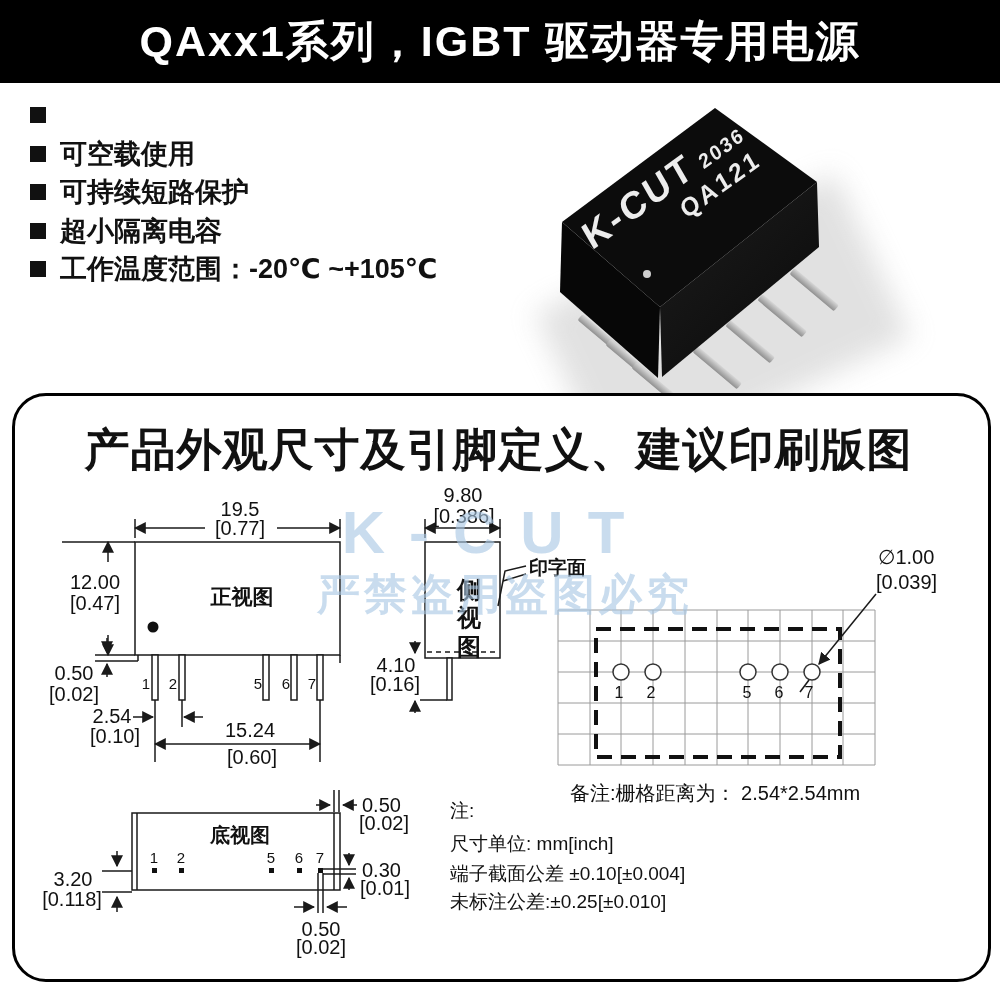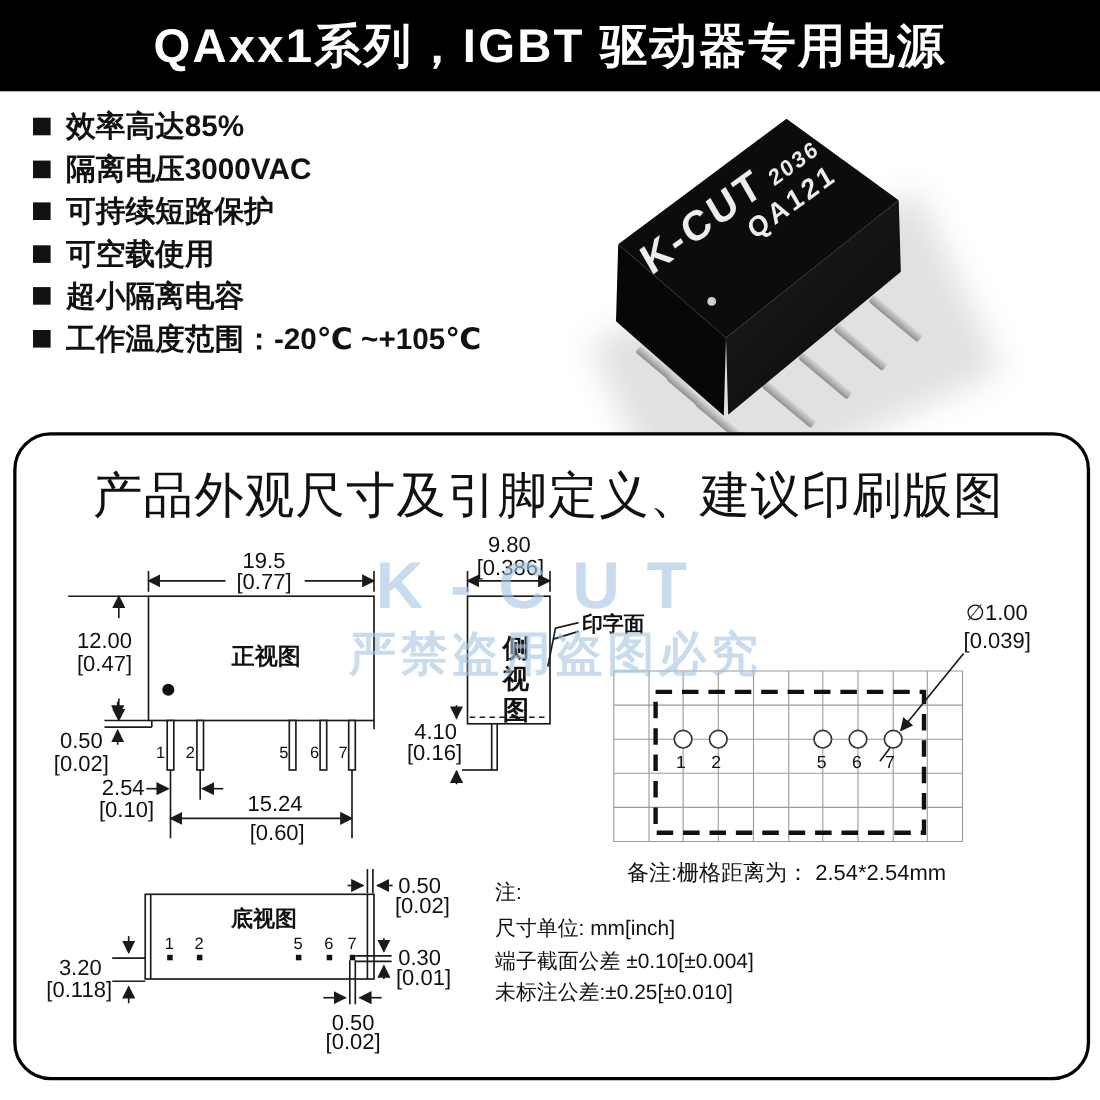--- a/index.html
+++ b/index.html
@@ -28,53 +28,48 @@
   .ptext .brand{font-size:37px;font-weight:700;letter-spacing:3px;}
   .ptext .batch{font-size:20px;font-weight:700;margin-left:8px;letter-spacing:2px;}
   .ptext .model{font-size:25px;font-weight:700;letter-spacing:3px;margin-left:98px;}
   .pdot{position:absolute;left:103px;top:185px;width:8px;height:8px;border-radius:50%;background:#cfcfcf;}
   .pin{position:absolute;width:58px;height:8px;border-radius:2px;
        background:linear-gradient(#d8d8d8,#8f8f8f);transform:rotate(40deg);transform-origin:left center;}
   
   .bigbox{position:absolute;left:12px;top:393px;width:973px;height:583px;background:#fff;
           border:3px solid #000;border-radius:34px;}
   .boxtitle{position:absolute;left:12px;top:420px;width:973px;text-align:center;
-            font-size:45px;font-weight:400;letter-spacing:1px;z-index:4;}
+            font-size:45px;font-weight:700;letter-spacing:1px;z-index:4;}
   
   .vlabel{position:absolute;left:457px;top:576px;width:22px;font-size:24px;font-weight:700;
           line-height:1.18;word-break:break-all;z-index:4;}
   .drawing{position:absolute;left:0;top:0;z-index:3;pointer-events:none;}
   
   .wm{position:absolute;z-index:6;color:#a9c8e4;opacity:.62;text-align:center;pointer-events:none;white-space:nowrap;}
   .wm1{left:285px;top:498px;width:420px;font-size:60px;font-weight:700;letter-spacing:24px;}
   .wm2{left:305px;top:566px;width:400px;font-size:43px;font-weight:700;letter-spacing:4px;font-family:Liberation Serif, serif;}
 </style>
 </head>
 <body>
 
 <div class="titlebar">
   <span>QAxx1系列，IGBT 驱动器专用电源</span>
 </div>
 
 <div class="features">
   <div class="feat">
       <span class="sq"></span>
-      <span class="txt">效率高达85%</span>
-    </div>
-  <div class="feat">
-      <span class="sq"></span>
-      <span class="txt">隔离电压3000VAC</span>
+    </div>
+  <div class="feat">
+      <span class="sq"></span>
+      <span class="txt">可空载使用</span>
     </div>
   <div class="feat">
       <span class="sq"></span>
       <span class="txt">可持续短路保护</span>
-    </div>
-  <div class="feat">
-      <span class="sq"></span>
-      <span class="txt">可空载使用</span>
     </div>
   <div class="feat">
       <span class="sq"></span>
       <span class="txt">超小隔离电容</span>
     </div>
   <div class="feat">
       <span class="sq"></span>
       <span class="txt">工作温度范围：-20℃ ~+105℃</span>
     </div>
 </div>

